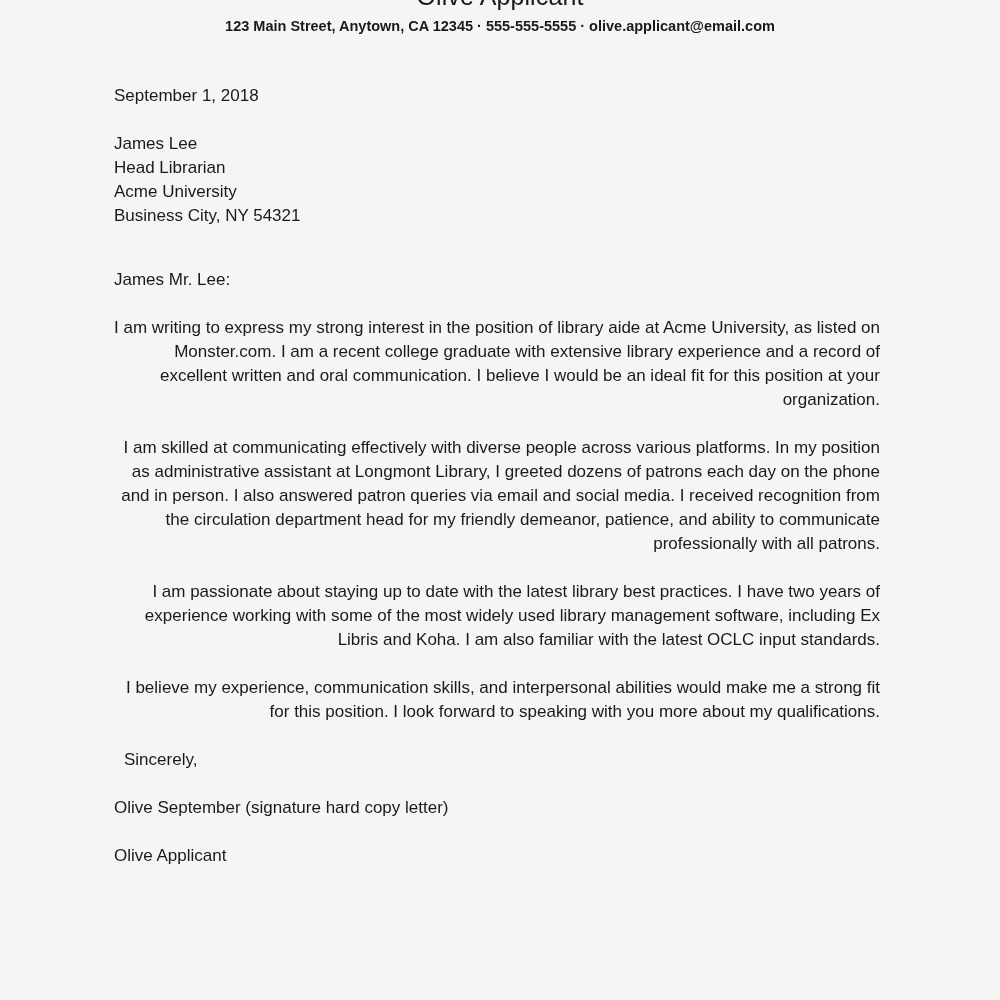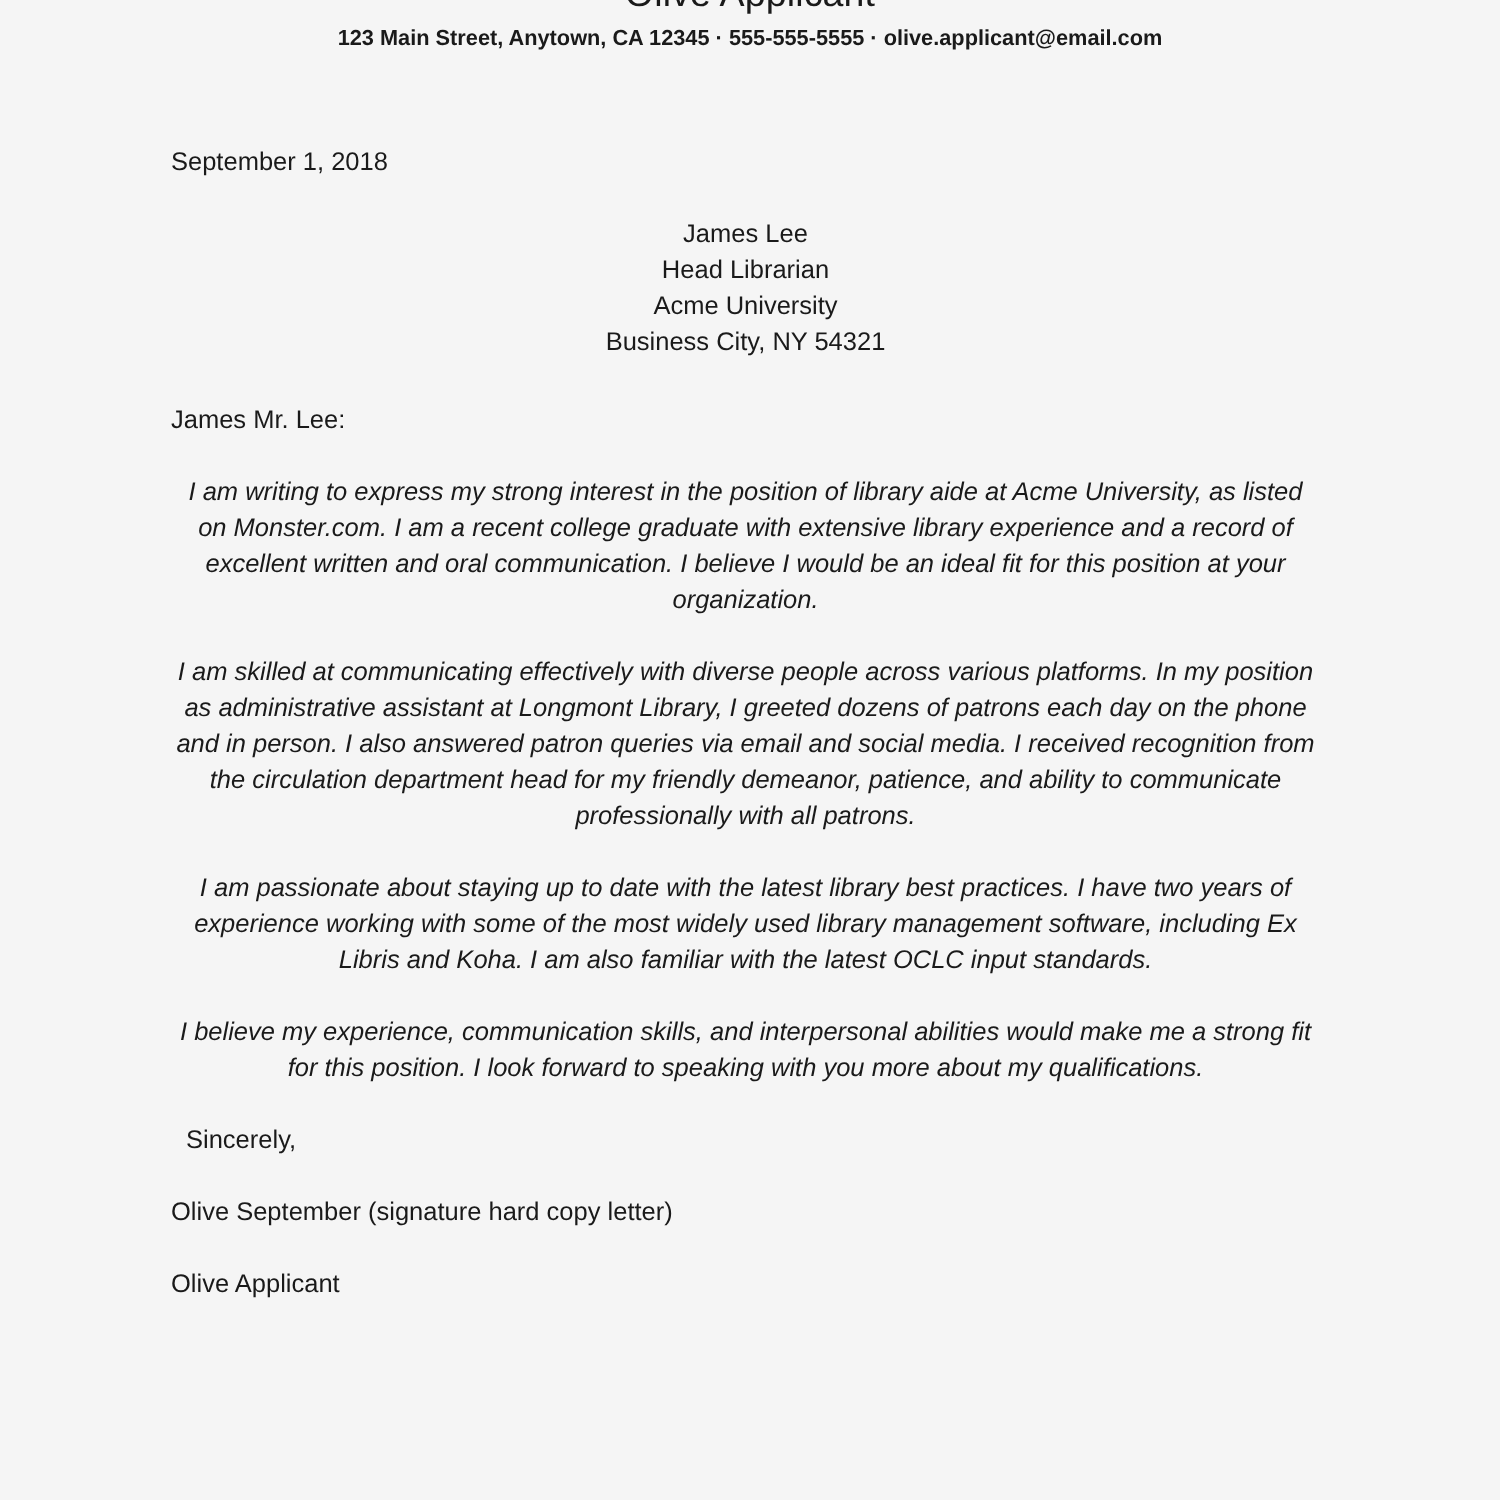--- a/index.html
+++ b/index.html
@@ -47,47 +47,45 @@
     line-height: 20px;
     color: #1a1a1a;
     margin: 0;
     margin-top: 4px;
     white-space: nowrap;
   }
 
   
   .letter-body {
     position: absolute;
-    top: 96px;
+    top: 84px;
     left: 114px;
     width: 766px;
     font-size: 17px;
     line-height: 24px;
   }
 
   .date-line {
     margin: 0 0 24px 0;
   }
 
   .address-block {
-    margin: 0 0 28px 0;
-    text-align: center;
+    margin: 0 0 40px 0;
   }
   .address-line {
     display: block;
   }
 
   .salutation {
     margin: 0 0 24px 0;
   }
 
   .para {
     margin: 0 0 24px 0;
-    text-align: center;
-    font-style: italic;
+    text-align: right;
   }
 
   .closing {
     margin: 0 0 24px 10px;
   }
 
   .signature-note {
     margin: 0 0 24px 0;
   }
 

